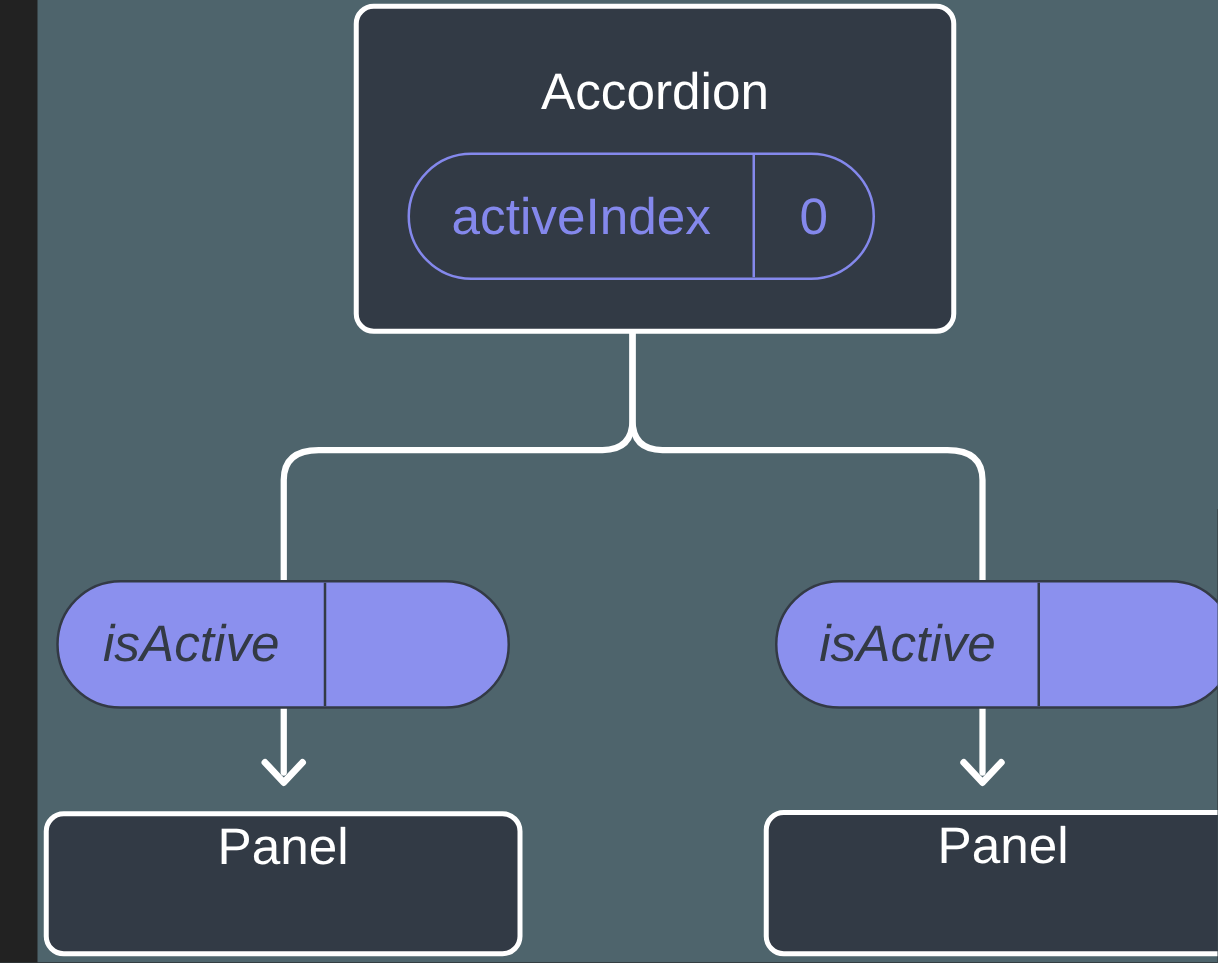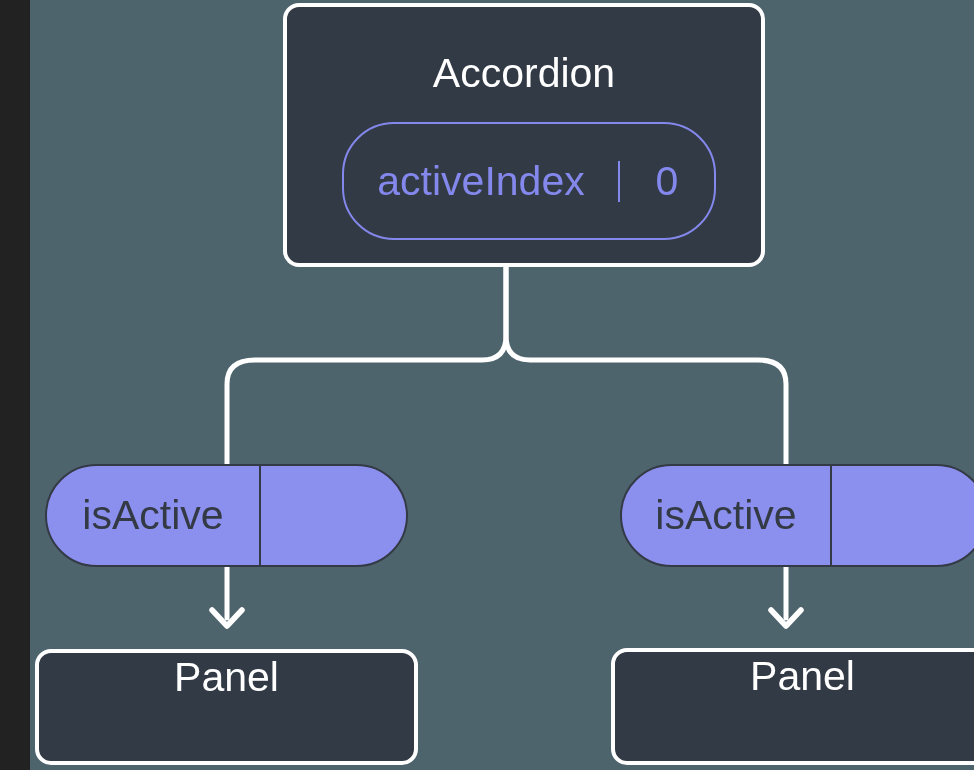--- a/index.html
+++ b/index.html
@@ -79,42 +79,41 @@
     display: flex;
     align-items: center;
     justify-content: center;
     font-size: 41px;
     line-height: 1;
   }
 
   
   .outline-pill {
     position: absolute;
-    left: 55px; top: 115px;
-    width: 374px; height: 118px;
+    left: 39px; top: 115px;
+    width: 374px; height: 102px;
     border: 2.5px solid var(--accent-outline);
     background: transparent;
     color: var(--accent-outline);
-    align-items: center;
   }
   .outline-pill .pill-cell { color: var(--accent-outline); }
   .outline-pill .cell-name {
     width: 276px;
     border-right: 2.5px solid var(--accent-outline);
   }
   .outline-pill .cell-value { flex: 1; }
 
   
   .solid-pill {
     position: absolute;
     background: var(--accent-fill);
     border: 2.5px solid var(--text-dark);
   }
   .solid-pill .pill-cell { color: var(--text-dark); }
-  .solid-pill .cell-name { border-right: 2.5px solid var(--text-dark); }
+  .solid-pill .cell-name { border-right: 2.5px solid var(--text-dark); font-style: italic; }
   .solid-pill.left  { left: 15px;  top: 464px; width: 363px; height: 103px; }
   .solid-pill.left  .cell-name { width: 214px; }
   .solid-pill.right { left: 590px; top: 464px; width: 368px; height: 103px; }
   .solid-pill.right .cell-name { width: 210px; }
   .solid-pill .cell-value { flex: 1; }
 </style>
 </head>
 <body>
 
 <div class="canvas">

